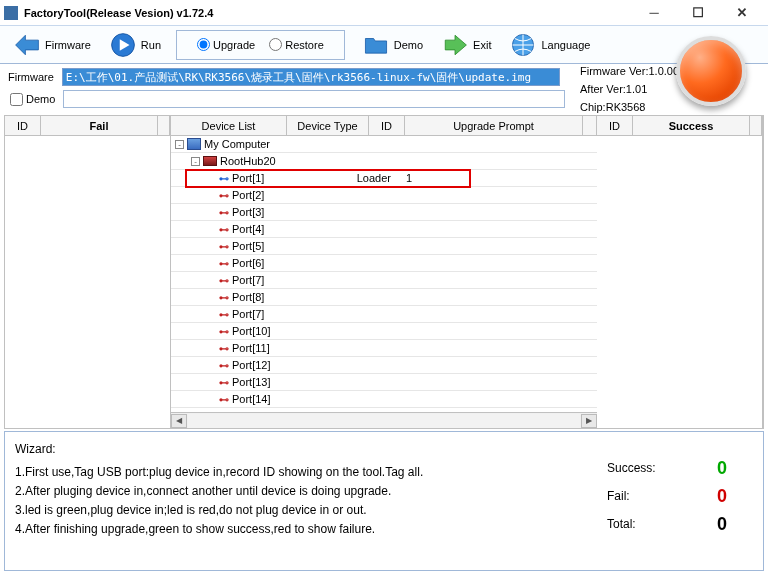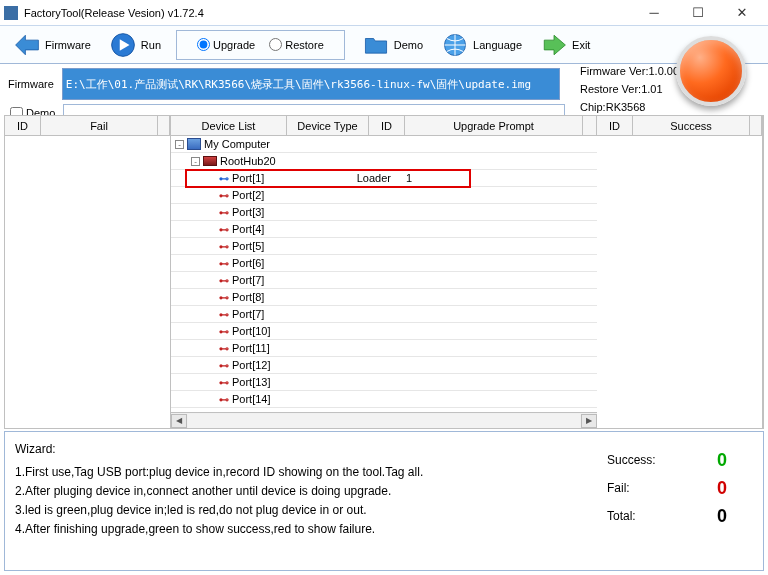--- a/index.html
+++ b/index.html
@@ -1,47 +1,47 @@
 <!DOCTYPE html>
 <html><head>
 <meta charset="utf-8">
 <style>
 * { box-sizing: border-box; margin: 0; padding: 0; font-family: "Microsoft YaHei", SimSun, Arial, sans-serif; }
 body { background:#fff; width:768px; height:575px; overflow:hidden; font-size:11px; color:#000; }
 
-.titlebar { height:26px; background:#fff; border-bottom:1px solid #c7d8ed; display:flex; align-items:center; padding:0 4px; }
+.titlebar { height:26px; background:#fff; border-bottom:1px solid #c7d8ed; display:flex; align-items:center; padding:0 4px;font-weight:bold; }
 .titlebar .icon { width:14px; height:14px; background:#3b6ea5; margin-right:6px; }
 .titlebar .title { flex:1; font-size:11px; color:#000; }
 .titlebar .winbtn { width:44px; height:26px; display:flex; align-items:center; justify-content:center; font-size:13px; color:#333; cursor:default; }
 
 .toolbar { height:38px; border-bottom:1px solid #a0b8d8; display:flex; align-items:center; padding:0 6px; gap:4px; background:#fafdff; }
 .tbtn { display:flex; align-items:center; gap:4px; padding:2px 6px; border:1px solid transparent; }
 .tbicon { width:28px; height:28px; display:inline-flex; align-items:center; justify-content:center; }
 .tbicon svg { width:26px; height:26px; }
 .radiogrp { border:1px solid #a0b8d8; height:30px; display:flex; align-items:center; padding:0 20px; gap:14px; margin-left:4px; }
 .radiogrp label { display:flex; align-items:center; gap:3px; font-size:11px; }
 
 .firm-row { display:flex; align-items:center; padding:4px 8px 2px 8px; gap:6px; }
 .firm-row .lbl { font-size:11px; padding-right:2px; }
-.firm-row input.path { flex:0 0 498px; height:32px; border:1px solid #7a9ccc; background:#3a8cd6; color:#fff; font-size:11px; padding:0 3px; font-family:SimSun, monospace; }
+.firm-row input.path { flex:0 0 498px; height:18px; border:1px solid #7a9ccc; background:#3a8cd6; color:#fff; font-size:11px; padding:0 3px; font-family:SimSun, monospace; }
 .demo-row { display:flex; align-items:center; padding:2px 10px 4px 10px; gap:8px; }
 .demo-row label { display:flex; align-items:center; gap:3px; }
 .demo-row .demo-path { width:502px; height:18px; border:1px solid #a0b8d8; background:#fff; }
 
 .info-block { position:absolute; top:62px; left:580px; font-size:11px; line-height:18px; font-family:SimSun, monospace; }
 
 .big-button { position:absolute; top:36px; right:12px; width:80px; height:70px; }
 .big-button .circle { width:70px; height:70px; border-radius:50%; background:radial-gradient(circle at 32% 28%, #ffb088 0%, #ff6a1f 42%, #e54400 78%, #7d1c00 100%); border:4px solid #ddd; box-shadow:0 4px 6px rgba(0,0,0,0.35), inset 0 4px 8px rgba(255,255,255,0.35); }
 
 .mid { position:absolute; top:115px; left:4px; right:4px; bottom:146px; display:flex; border:1px solid #c0c0c0; }
 .side { width:166px; border-right:1px solid #c0c0c0; display:flex; flex-direction:column; background:#fff; }
 .side .hdr { display:flex; height:20px; }
 .side .hdr div { border:1px solid #c0c0c0; border-top:none; border-left:none; background:#f5f5f5; display:flex; align-items:center; justify-content:center; font-size:11px; }
 .side .hdr .c1 { width:36px; }
-.side .hdr .c2 { flex:1; }
+.side .hdr .c2 { flex:1;font-weight:bold; }
 .side .hdr .c3 { width:12px; }
 .side .body { flex:1; background:#fff; }
 
 .center { flex:1; display:flex; flex-direction:column; position:relative; }
 .center .hdr { display:flex; height:20px; }
 .center .hdr div { border:1px solid #c0c0c0; border-top:none; border-left:none; background:#f5f5f5; display:flex; align-items:center; justify-content:center; font-size:11px; }
 .center .hdr .d1 { width:116px; }
 .center .hdr .d2 { width:82px; }
 .center .hdr .d3 { width:36px; }
 .center .hdr .d4 { flex:1; }
@@ -60,21 +60,21 @@
 .usb-red { color:#c02020; }
 .indent1 { padding-left:16px !important; }
 .indent3 { padding-left:44px !important; }
 .redbox { position:absolute; border:2px solid #e00000; pointer-events:none; }
 .hscroll { height:16px; background:#f0f0f0; border-top:1px solid #c0c0c0; display:flex; align-items:center; }
 .hscroll .arrow { width:16px; height:14px; border:1px solid #bbb; background:#e8e8e8; display:flex; align-items:center; justify-content:center; font-size:8px; color:#555; }
 .hscroll .track { flex:1; height:14px; background:#f2f2f2; margin:0 1px; }
 
 .wizard { position:absolute; left:4px; right:4px; bottom:4px; height:140px; border:1px solid #a0b8d8; padding:8px 10px; font-family:SimSun, monospace; font-size:12px; line-height:19px; background:#fff; }
 .wizard-title { font-weight:normal; margin-bottom:4px; }
-.wizard-stats { position:absolute; right:26px; top:14px; width:130px; font-size:12px; line-height:28px; }
+.wizard-stats { position:absolute; right:26px; top:22px; width:130px; font-size:12px; line-height:28px; }
 .wizard-stats .row { display:flex; justify-content:space-between; }
 .wizard-stats .v { font-size:18px; font-weight:bold; width:30px; text-align:center; font-family:Arial; }
 .v-green { color:#00a800; }
 .v-red { color:#d00000; }
 .v-black { color:#000; }
 </style>
 </head>
 <body>
 
 <div class="titlebar">
@@ -117,51 +117,51 @@
     <span class="tbicon">
         <svg viewBox="0 0 32 32">
           <path d="M3 8 L13 8 L15 11 L29 11 L29 26 L3 26 Z" fill="#3a8cd6" stroke="#1a5ca8"></path>
         </svg>
       </span>
     <span>Demo</span>
   </div>
   <div class="tbtn">
     <span class="tbicon">
         <svg viewBox="0 0 32 32">
+          <path d="M16 4 L30 16 L16 28 L16 22 L4 22 L4 10 L16 10 Z" fill="#58c058" stroke="#2a8a2a"></path>
+        </svg>
+      </span>
+    <span>Exit</span>
+  </div>
+  <div class="tbtn">
+    <span class="tbicon">
+        <svg viewBox="0 0 32 32">
           <circle cx="16" cy="16" r="13" fill="#4aa0e8" stroke="#1a5ca8"></circle>
           <path d="M3 16 L29 16 M16 3 L16 29 M6 8 Q16 14 26 8 M6 24 Q16 18 26 24" stroke="#fff" stroke-width="1.2" fill="none"></path>
         </svg>
       </span>
     <span>Language</span>
-  </div>
-  <div class="tbtn">
-    <span class="tbicon">
-        <svg viewBox="0 0 32 32">
-          <path d="M16 4 L30 16 L16 28 L16 22 L4 22 L4 10 L16 10 Z" fill="#58c058" stroke="#2a8a2a"></path>
-        </svg>
-      </span>
-    <span>Exit</span>
   </div>
 </div>
 
 <div class="firm-row">
   <span class="lbl">Firmware</span>
   <input class="path" value="E:\工作\01.产品测试\RK\RK3566\烧录工具\固件\rk3566-linux-fw\固件\update.img" style="">
 </div>
 <div class="demo-row">
   <label>
       <input type="checkbox" style="">
       <span>Demo</span>
     </label>
   <div class="demo-path"></div>
 </div>
 
 <div class="info-block">
   <div><span>Firmware Ver:</span><span>1.0.00</span></div>
-  <div><span>Restore Ver:</span><span>1.01</span></div>
+  <div><span>After Ver:</span><span>1.01</span></div>
   <div><span>Chip:</span><span>RK3568</span></div>
 </div>
 
 <div class="big-button">
     <div class="circle"></div>
   </div>
 
 <div class="mid">
   <div class="side">
     <div class="hdr">

